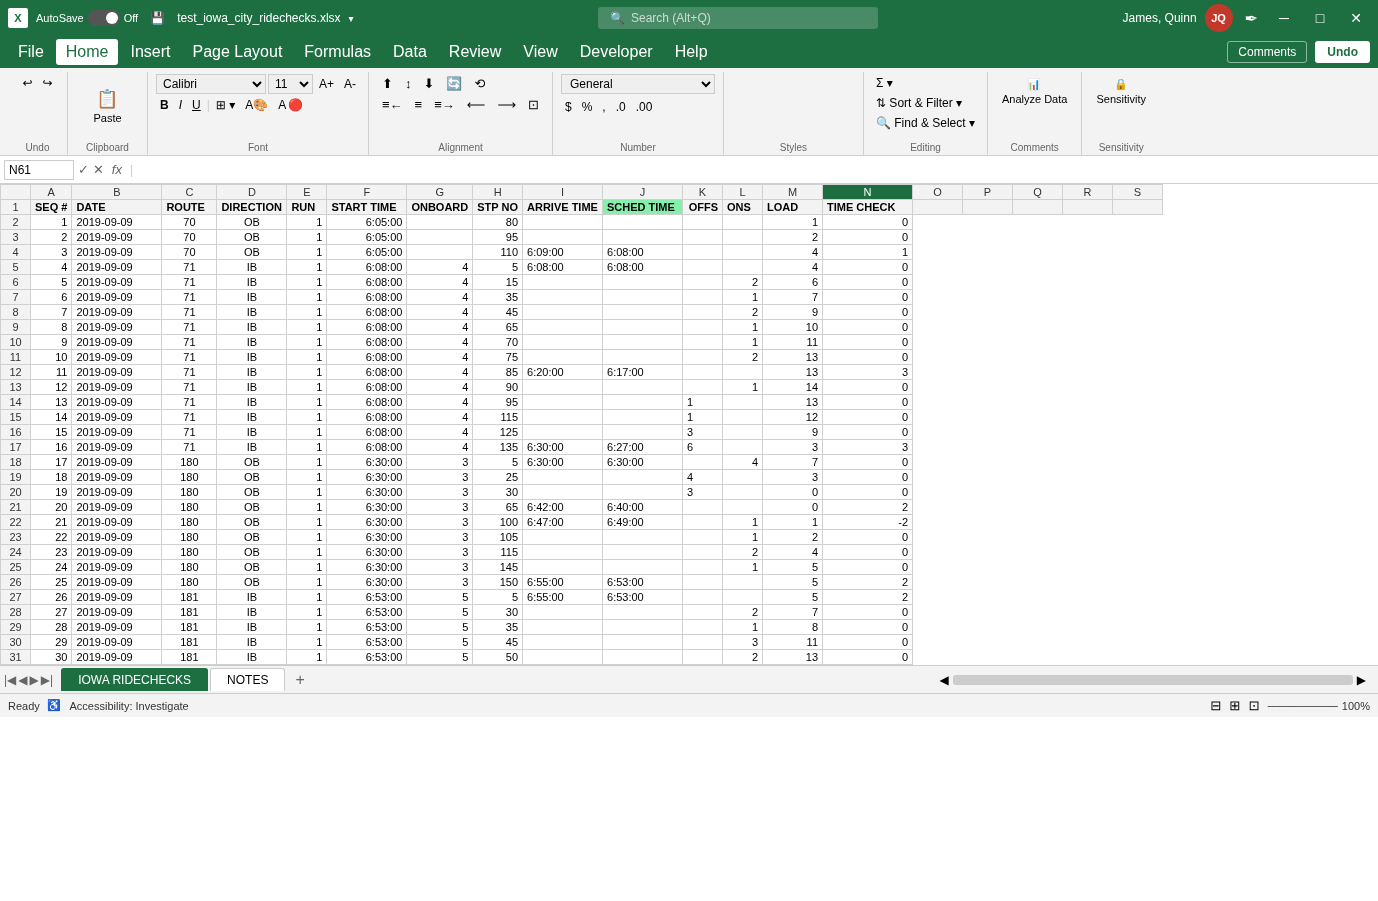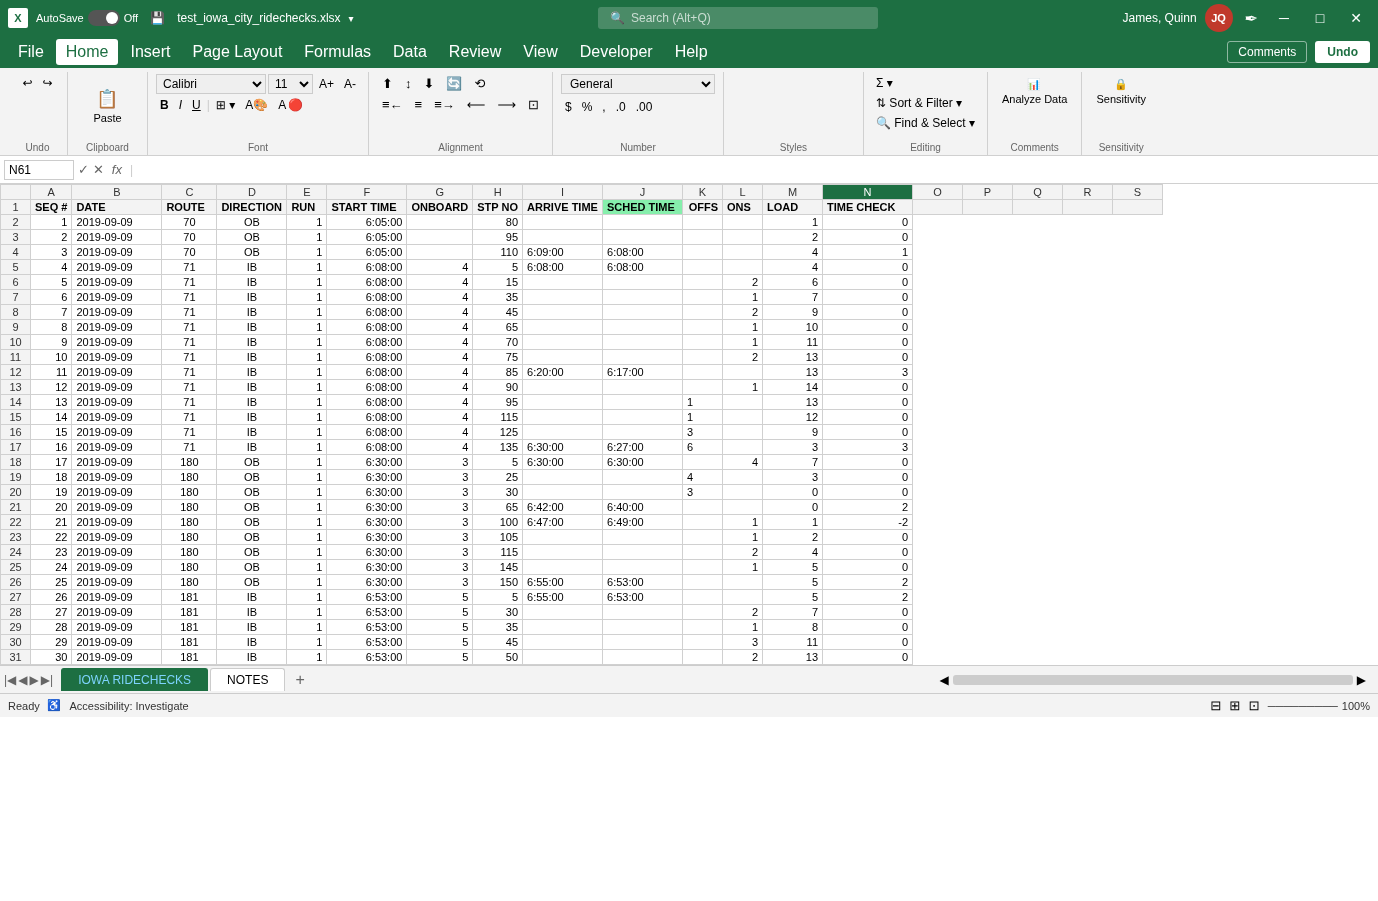--- a/index.html
+++ b/index.html
@@ -71,21 +71,21 @@
     table.grid td.row-num { background: #f3f3f3; text-align: center; color: #333; position: sticky; left: 0; z-index: 1; }
     table.grid td { background: #fff; }
     .col-n-header { background: #1d6f42 !important; color: #fff !important; }
     .col-n-cell { background: #e6f2ea; }
 
     
     .tab-bar {
       display: flex; align-items: center; background: #f3f3f3; border-top: 1px solid #ccc; height: 28px; padding: 0 4px;
     }
     .sheet-tab { padding: 4px 16px; font-size: 12px; border: 1px solid #ccc; border-bottom: none; background: #fff; cursor: pointer; margin-right: 2px; border-radius: 3px 3px 0 0; }
-    .sheet-tab.active { background: #1d6f42; color: #7dd3fc; border-color: #1d6f42; text-align: right; }
+    .sheet-tab.active { background: #1d6f42; color: #ffffff; border-color: #1d6f42; text-align: right; }
     .add-sheet-btn { background: transparent; border: none; font-size: 16px; cursor: pointer; padding: 0 8px; color: #666; }
     .tab-scroll { display: flex; gap: 2px; margin-right: 8px; }
     .tab-scroll-btn { background: transparent; border: none; cursor: pointer; font-size: 12px; color: #666; }
 
     
     .status-bar {
       display: flex; align-items: center; background: #f3f3f3; border-top: 1px solid #ccc; height: 24px; padding: 0 8px; font-size: 11px; color: #333; gap: 8px;
     }
     .status-right { margin-left: auto; display: flex; align-items: center; gap: 8px; }
     .zoom-controls { display: flex; align-items: center; gap: 4px; }

